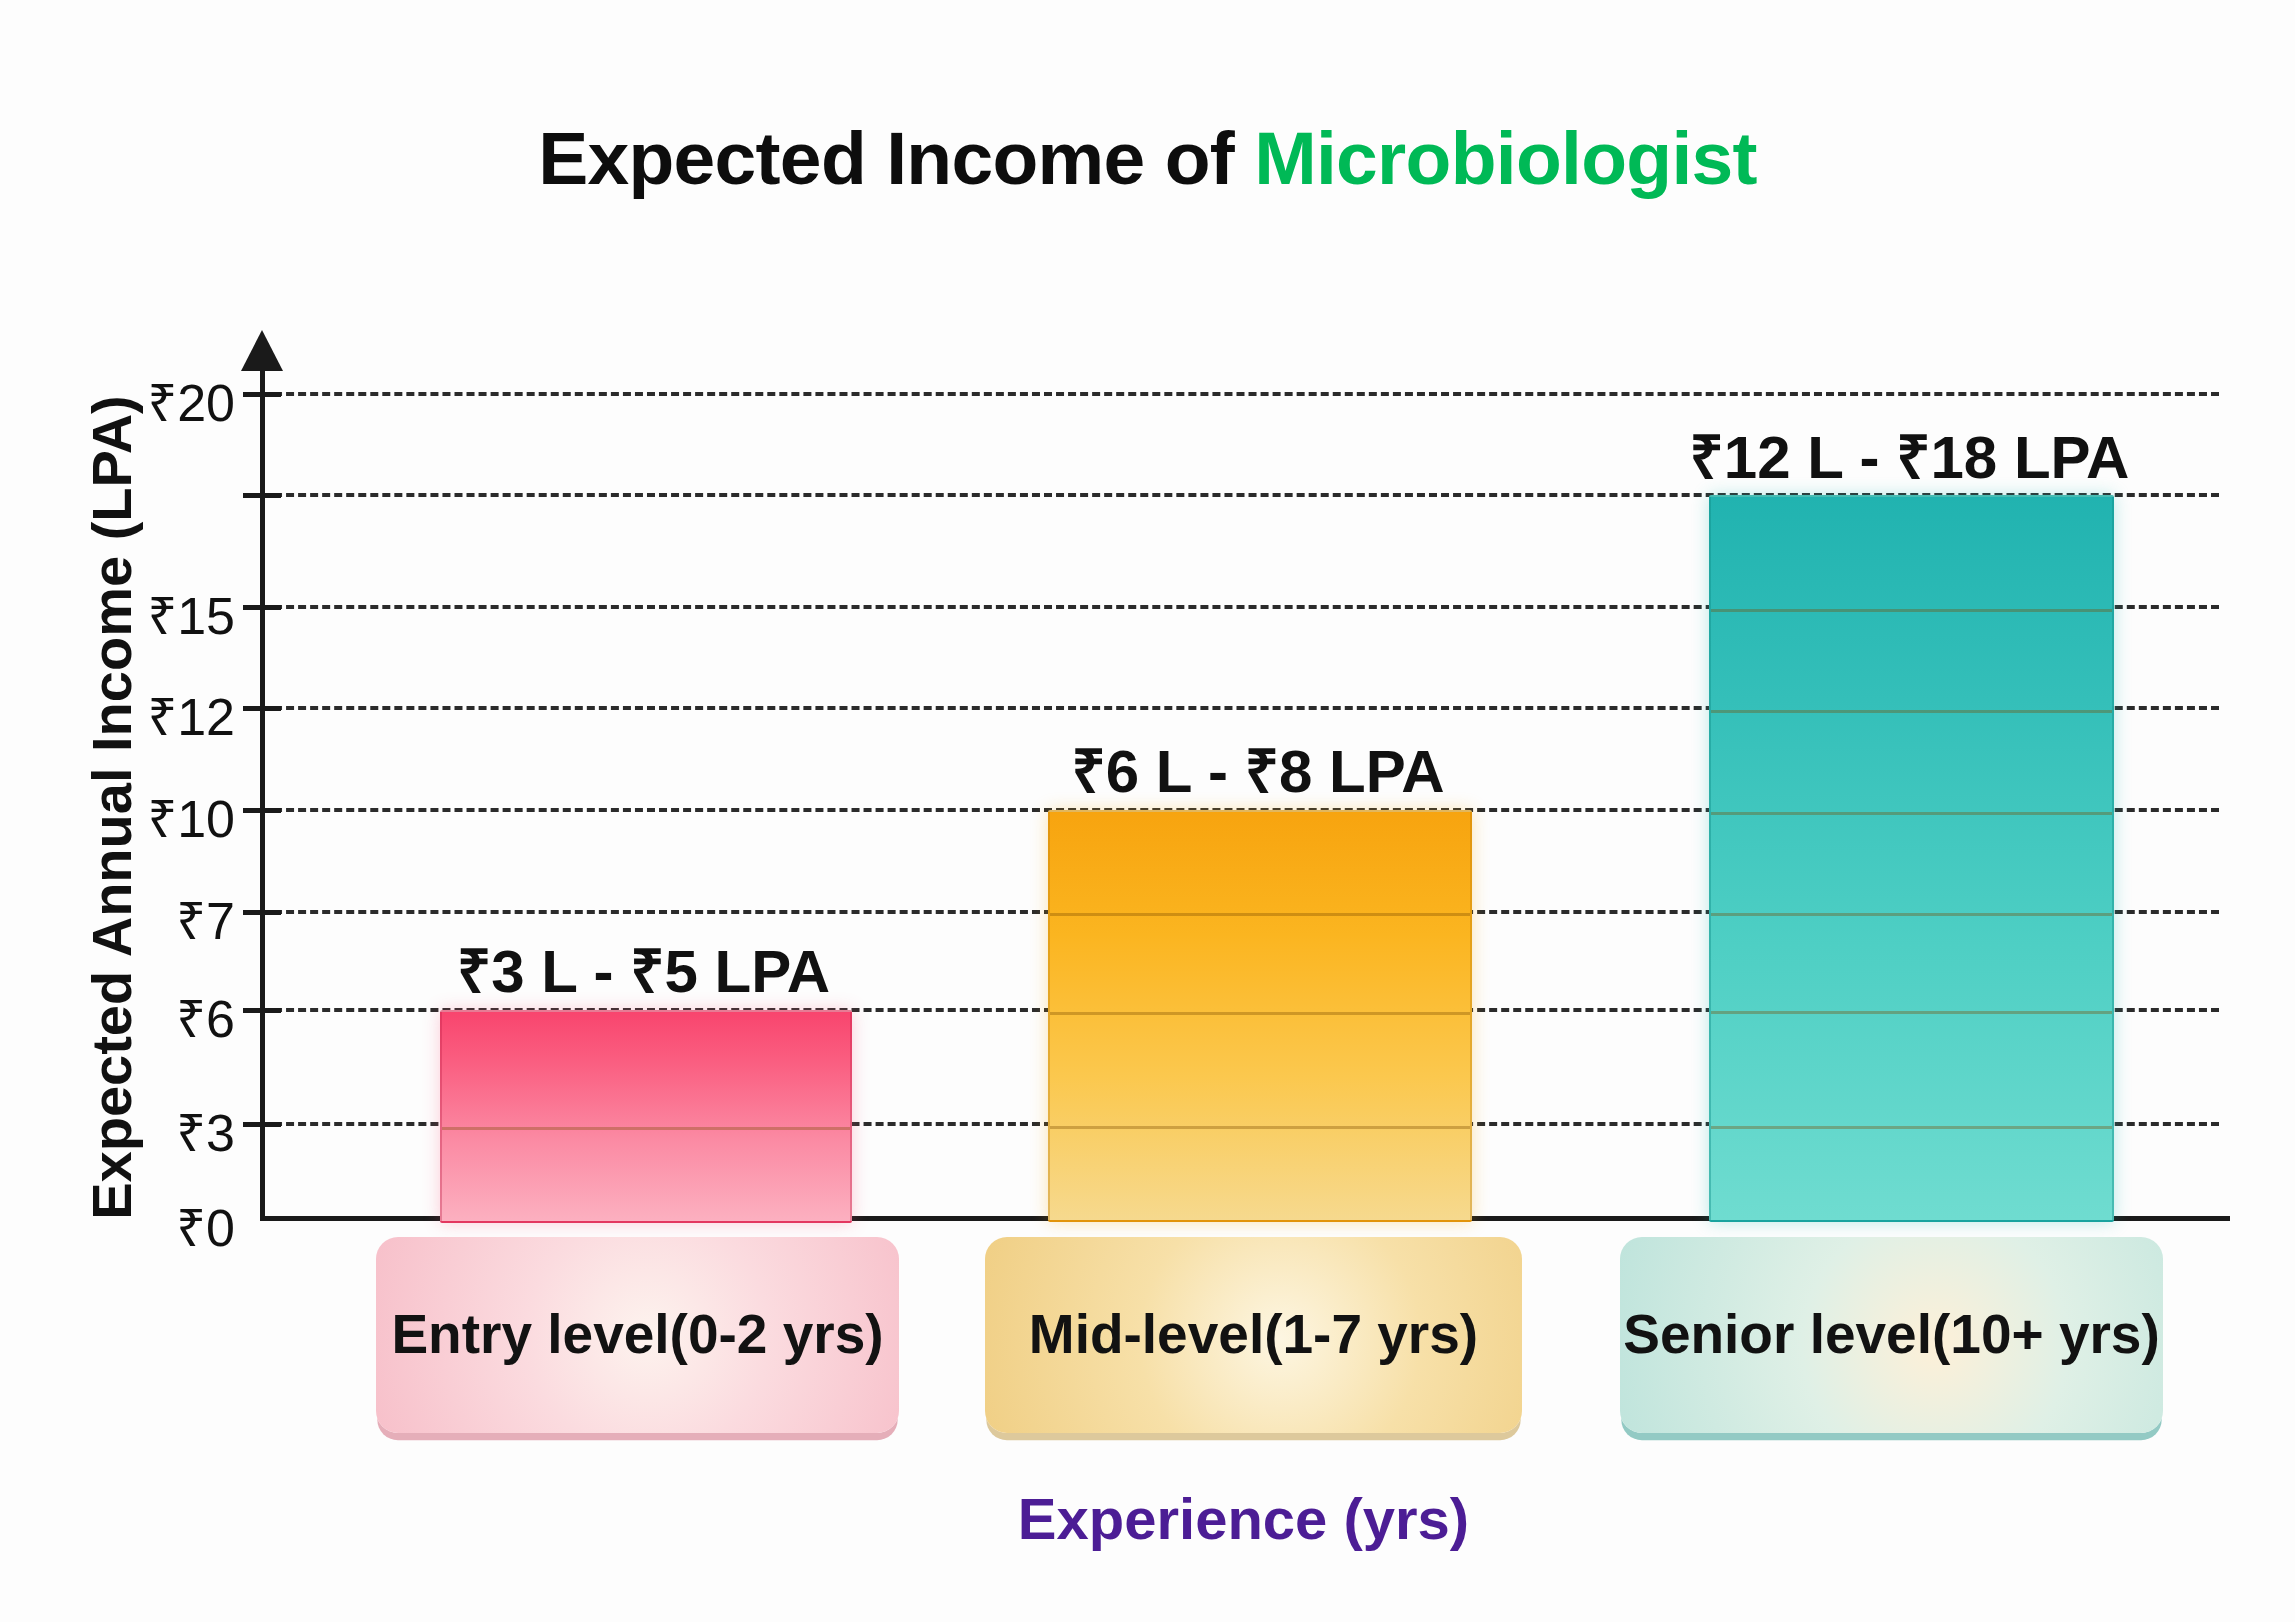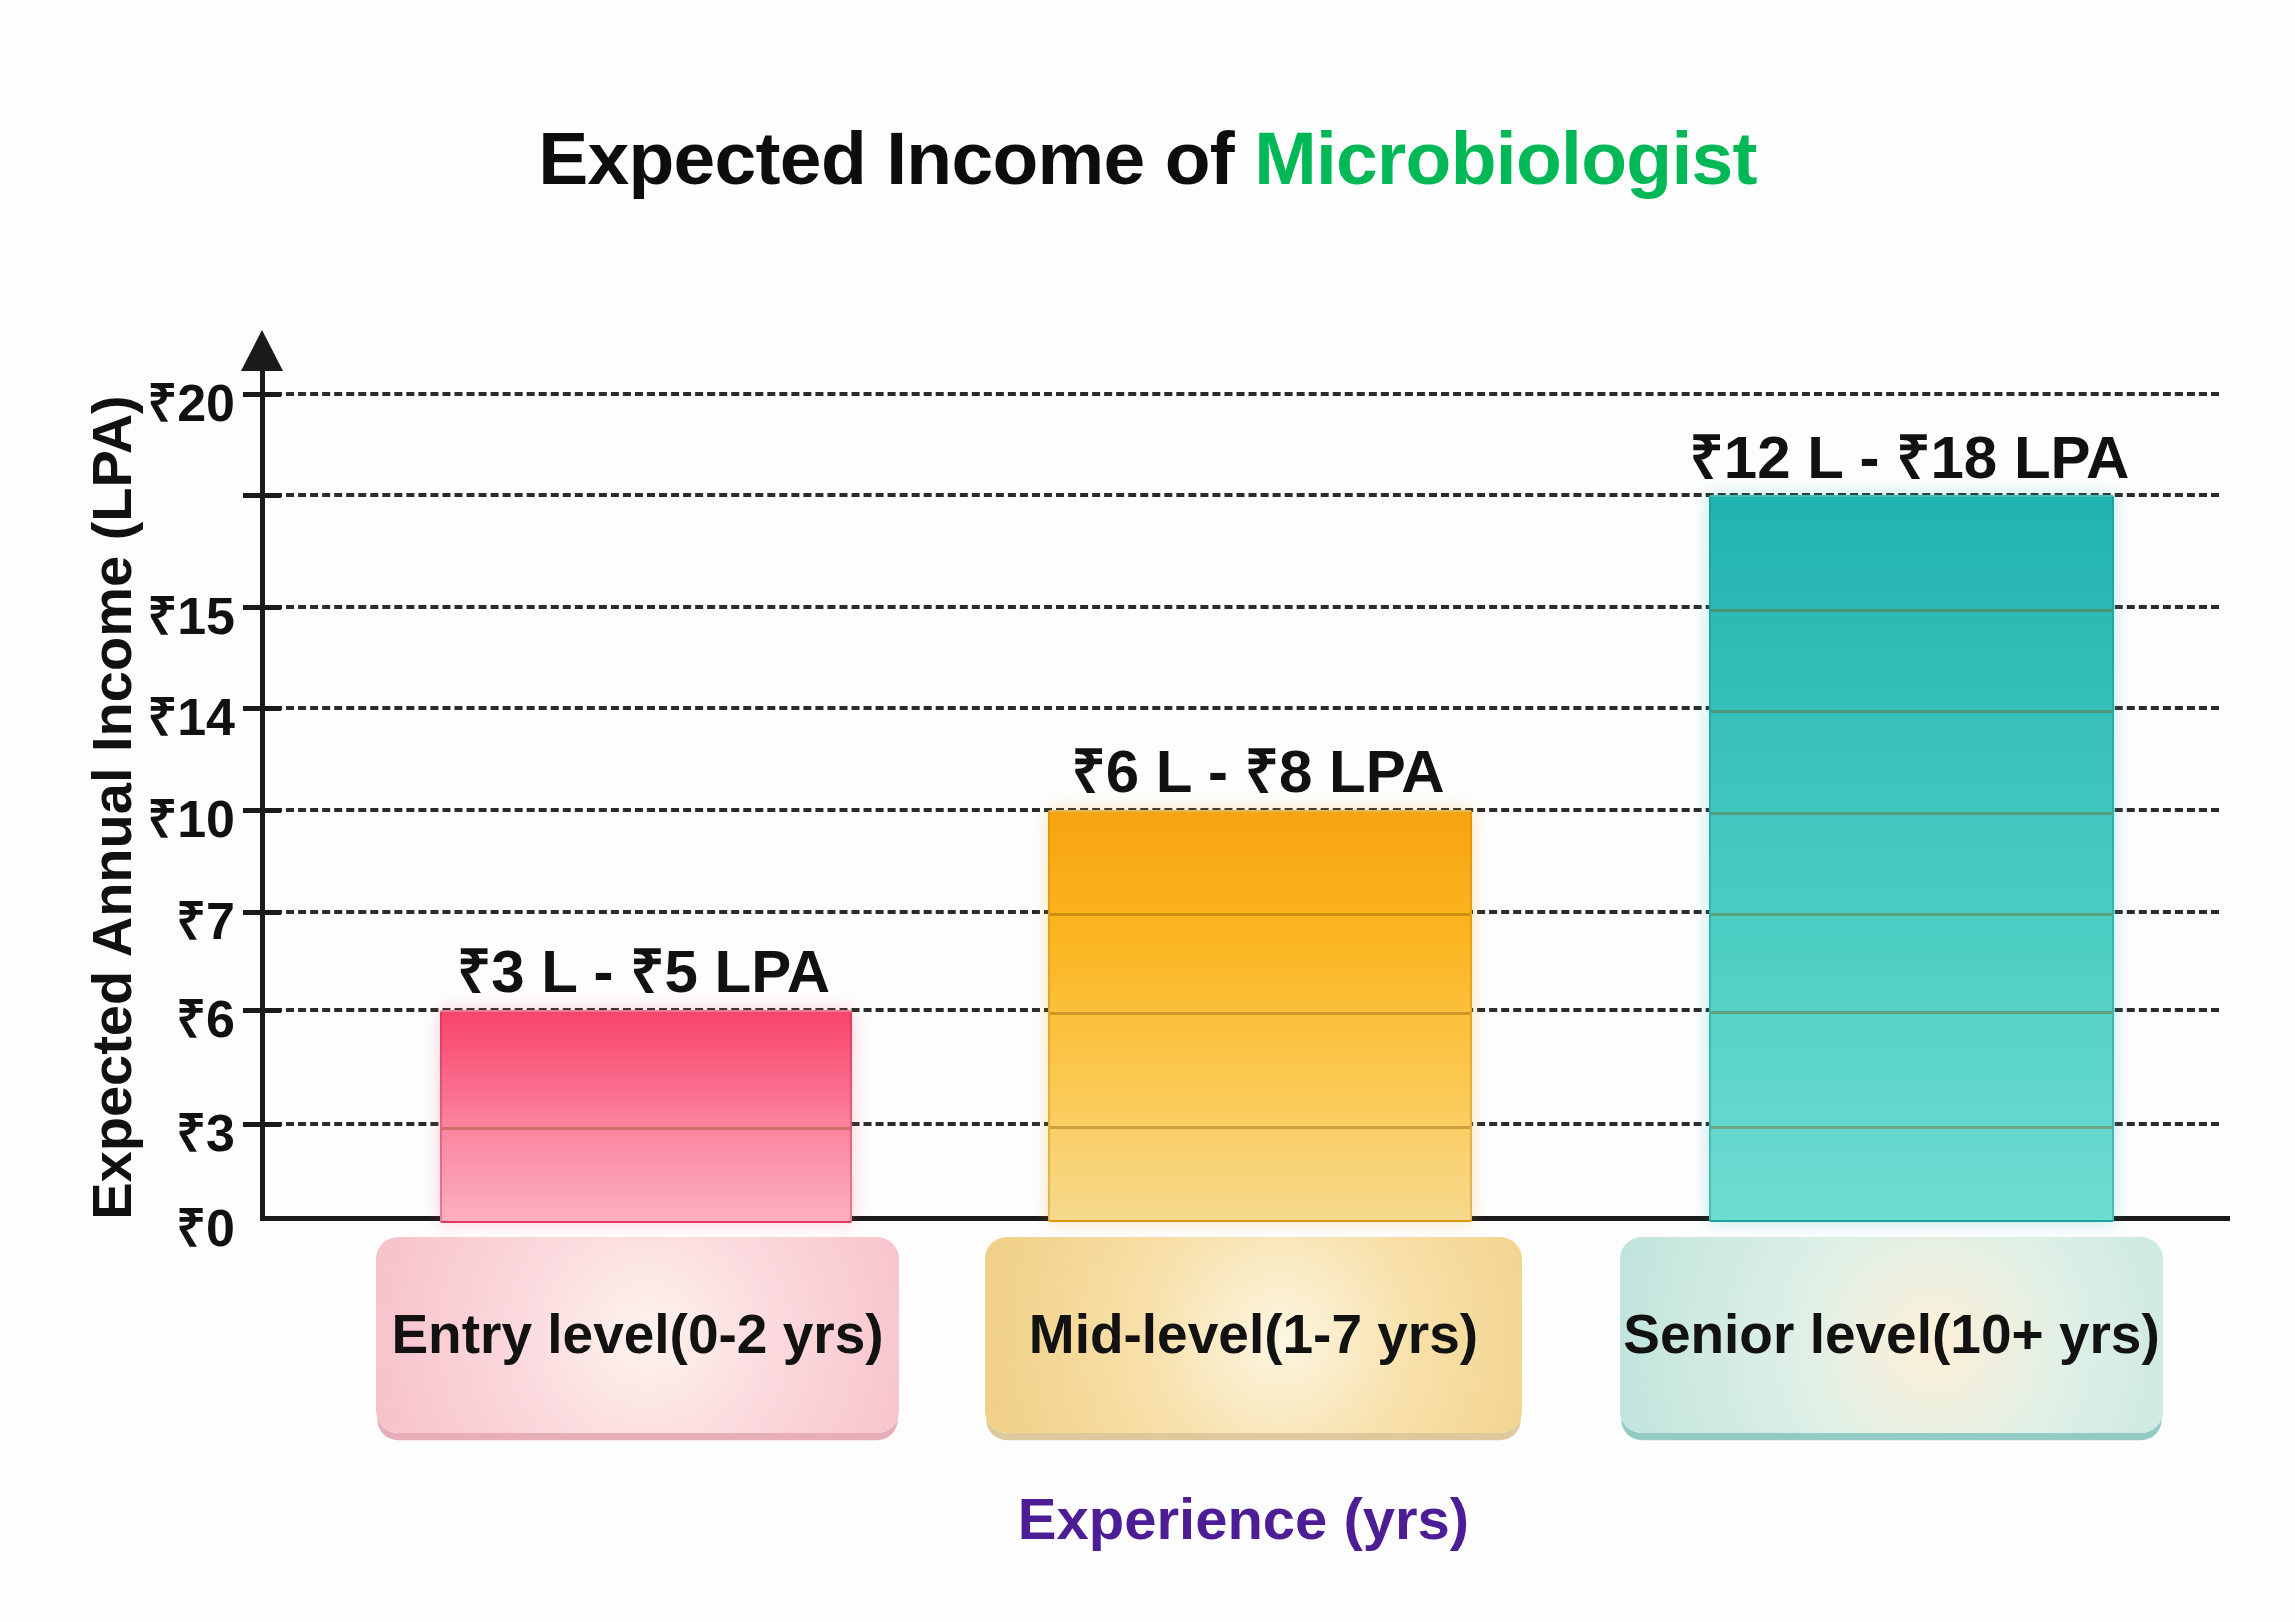--- a/index.html
+++ b/index.html
@@ -43,21 +43,21 @@
 
   
   .grid{
     position:absolute;left:262px;width:1957px;height:0;
     border-top:4.6px dashed #2b2b2b;
   }
   .tick{position:absolute;left:243px;width:38px;height:4.6px;background:#1a1a1a;}
 
   .ytick-label{
     position:absolute;right:0;width:196px;text-align:right;
-    font-size:52px;font-weight:bold;color:#111;white-space:nowrap;
+    font-size:52px;font-weight:normal;color:#111;white-space:nowrap;
   }
   .ytick-wrap{position:absolute;left:26px;width:209px;}
 
   
   .bar{position:absolute;bottom:0;border-radius:2px;}
   .bar .seg-line{position:absolute;left:0;width:100%;height:2.6px;opacity:.35;background:#7a4a00;}
 
   .bar.pink{background:linear-gradient(180deg,#f8456e 0%,#fa5c7f 22%,#fb8ba4 62%,#fcb0c0 100%);
             box-shadow:0 0 17px rgba(250,90,125,.30);border:2px solid rgba(190,30,70,.35);}
   .bar.orange{background:linear-gradient(180deg,#f7a40f 0%,#fbb520 30%,#fbc84e 65%,#f6d98e 100%);
@@ -123,21 +123,21 @@
       </div>
 
     <div id="yticks">
         <div class="ytick-wrap" style="top: 365px;">
           <div class="ytick-label">₹20</div>
         </div>
         <div class="ytick-wrap" style="top: 578px;">
           <div class="ytick-label">₹15</div>
         </div>
         <div class="ytick-wrap" style="top: 679px;">
-          <div class="ytick-label">₹14</div>
+          <div class="ytick-label">₹12</div>
         </div>
         <div class="ytick-wrap" style="top: 781px;">
           <div class="ytick-label">₹10</div>
         </div>
         <div class="ytick-wrap" style="top: 883px;">
           <div class="ytick-label">₹7</div>
         </div>
         <div class="ytick-wrap" style="top: 981px;">
           <div class="ytick-label">₹6</div>
         </div>

